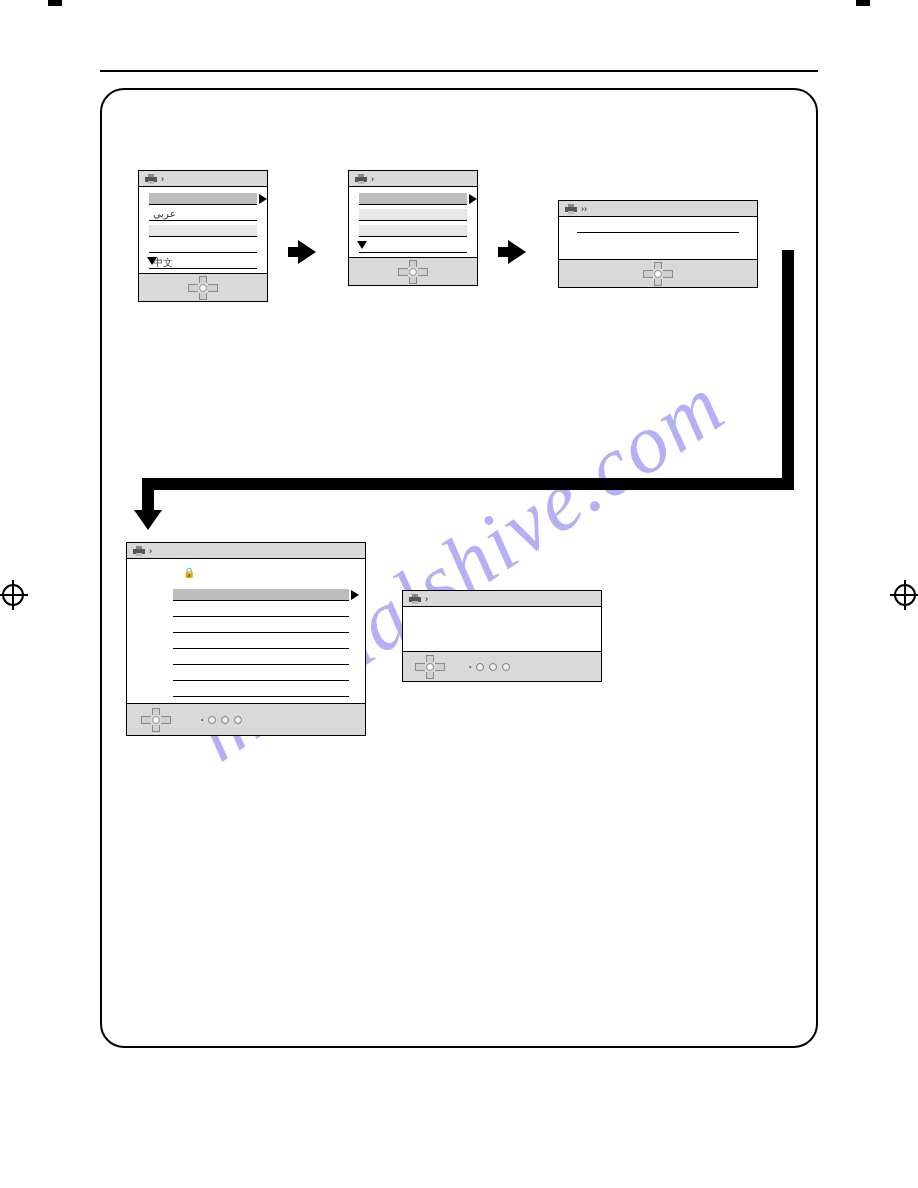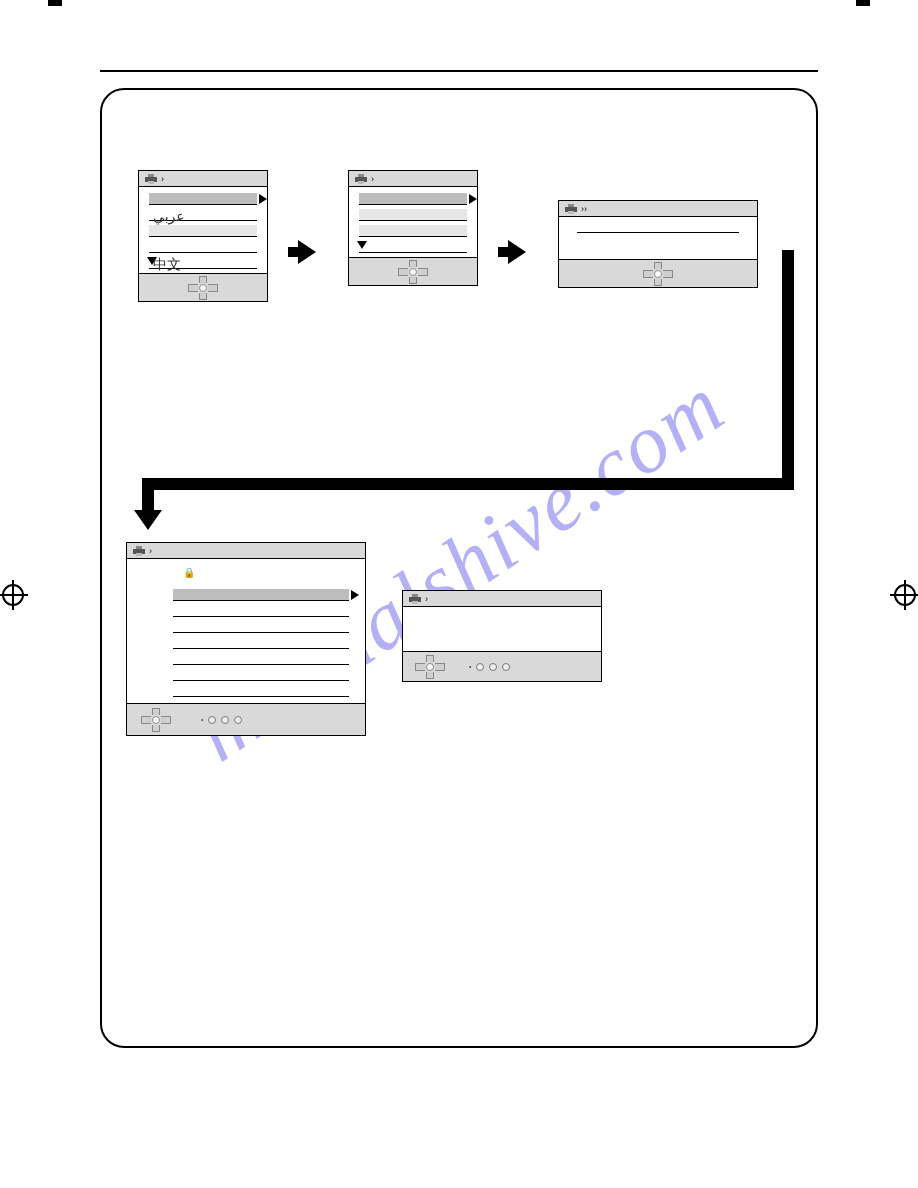--- a/index.html
+++ b/index.html
@@ -59,21 +59,21 @@
     font-size: 9px;
   }
   .titlebar .printer-icon { width: 12px; height: 10px; display: inline-block; }
   .titlebar .printer-icon svg { width: 12px; height: 10px; display: block; }
   .list { padding: 6px 10px 4px; }
   .row { height: 12px; border-bottom: 1px solid #000; margin-bottom: 4px; position: relative; }
   .row:last-child { margin-bottom: 0; }
   .row.sel { background: #bdbdbd; }
   .row.sel::after { content: ""; position: absolute; right: -10px; top: 1px; width: 0; height: 0; border-left: 8px solid #000; border-top: 5px solid transparent; border-bottom: 5px solid transparent; }
   .row.alt { background: #e7e7e7; }
-  .row .txt { position: absolute; left: 4px; top: -1px; font-size: 14px; color: #333; }
+  .row .txt { position: absolute; left: 4px; top: -1px; font-size: 10px; color: #333; }
   .scroll-hint { position: absolute; left: 8px; bottom: 36px; width: 0; height: 0; border-left: 5px solid transparent; border-right: 5px solid transparent; border-top: 8px solid #000; }
   .footer {
     height: 28px; border-top: 1px solid #000; background: #d9d9d9;
     display: flex; align-items: center; justify-content: center;
   }
   .dpad { width: 30px; height: 24px; position: relative; }
   .dpad .center { position: absolute; left: 11px; top: 8px; width: 8px; height: 8px; background: #fff; border: 1px solid #888; border-radius: 50%; }
   .dpad .arm { position: absolute; background: #cfcfcf; border: 1px solid #888; }
   .dpad .up    { left: 11px; top: 0;  width: 8px; height: 7px; border-bottom: none; }
   .dpad .down  { left: 11px; top: 17px; width: 8px; height: 7px; border-top: none; }

